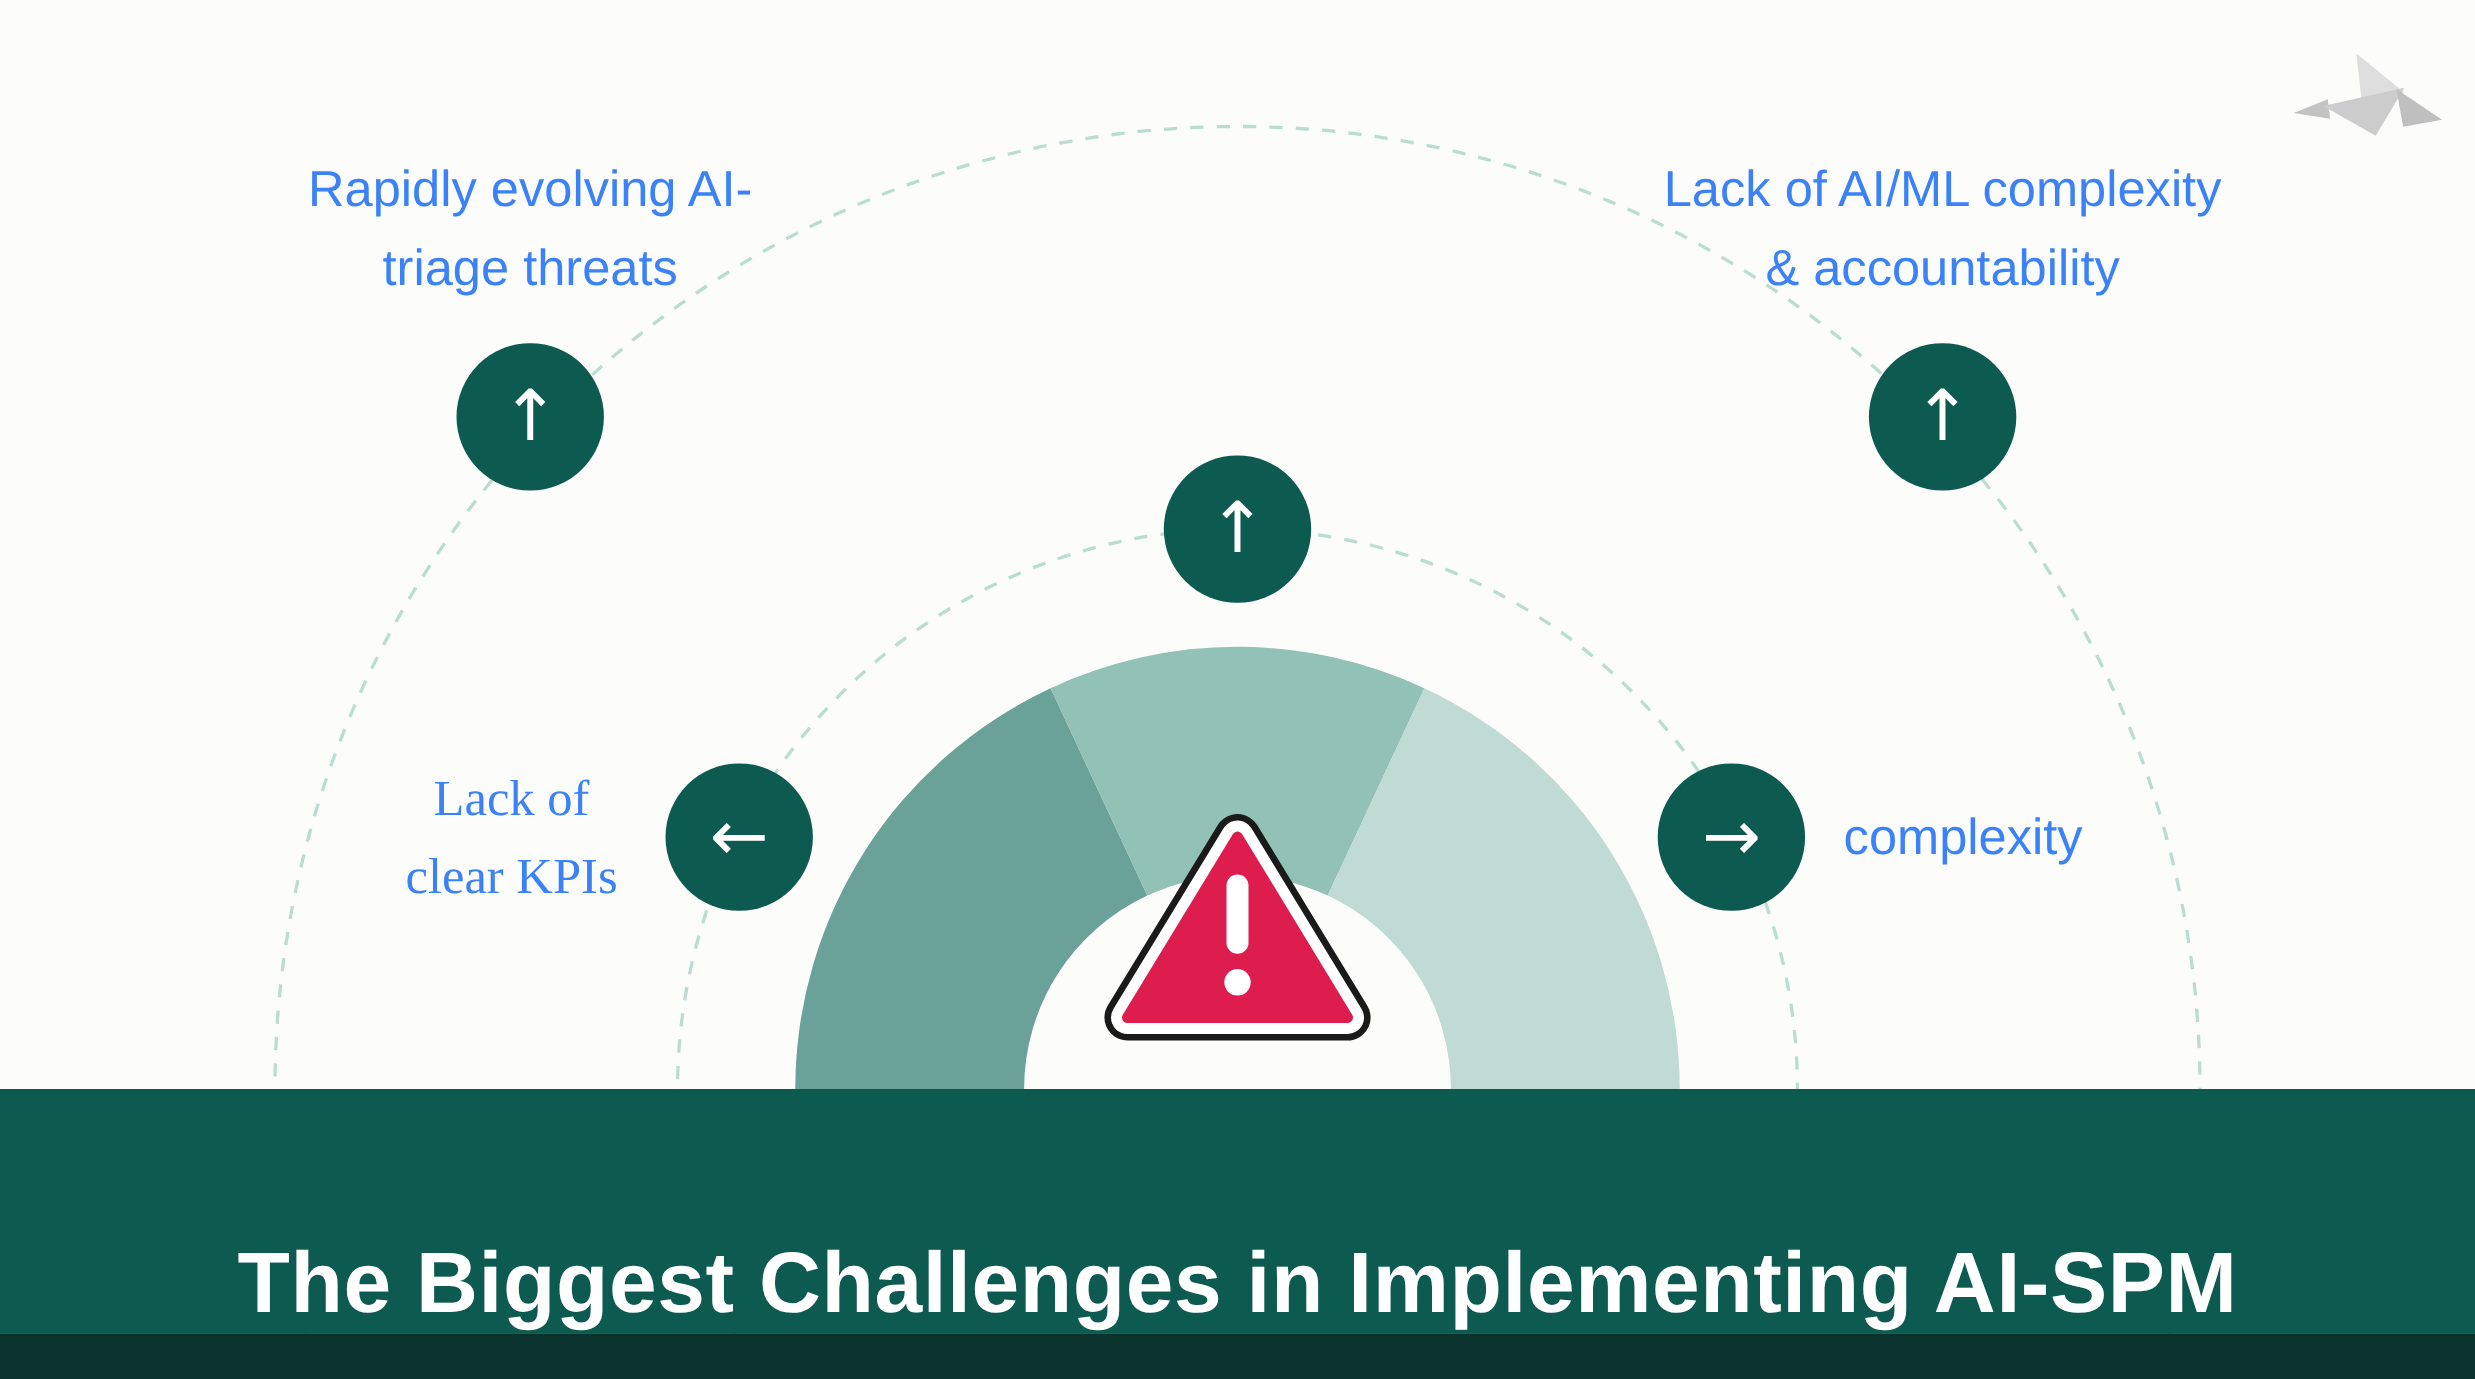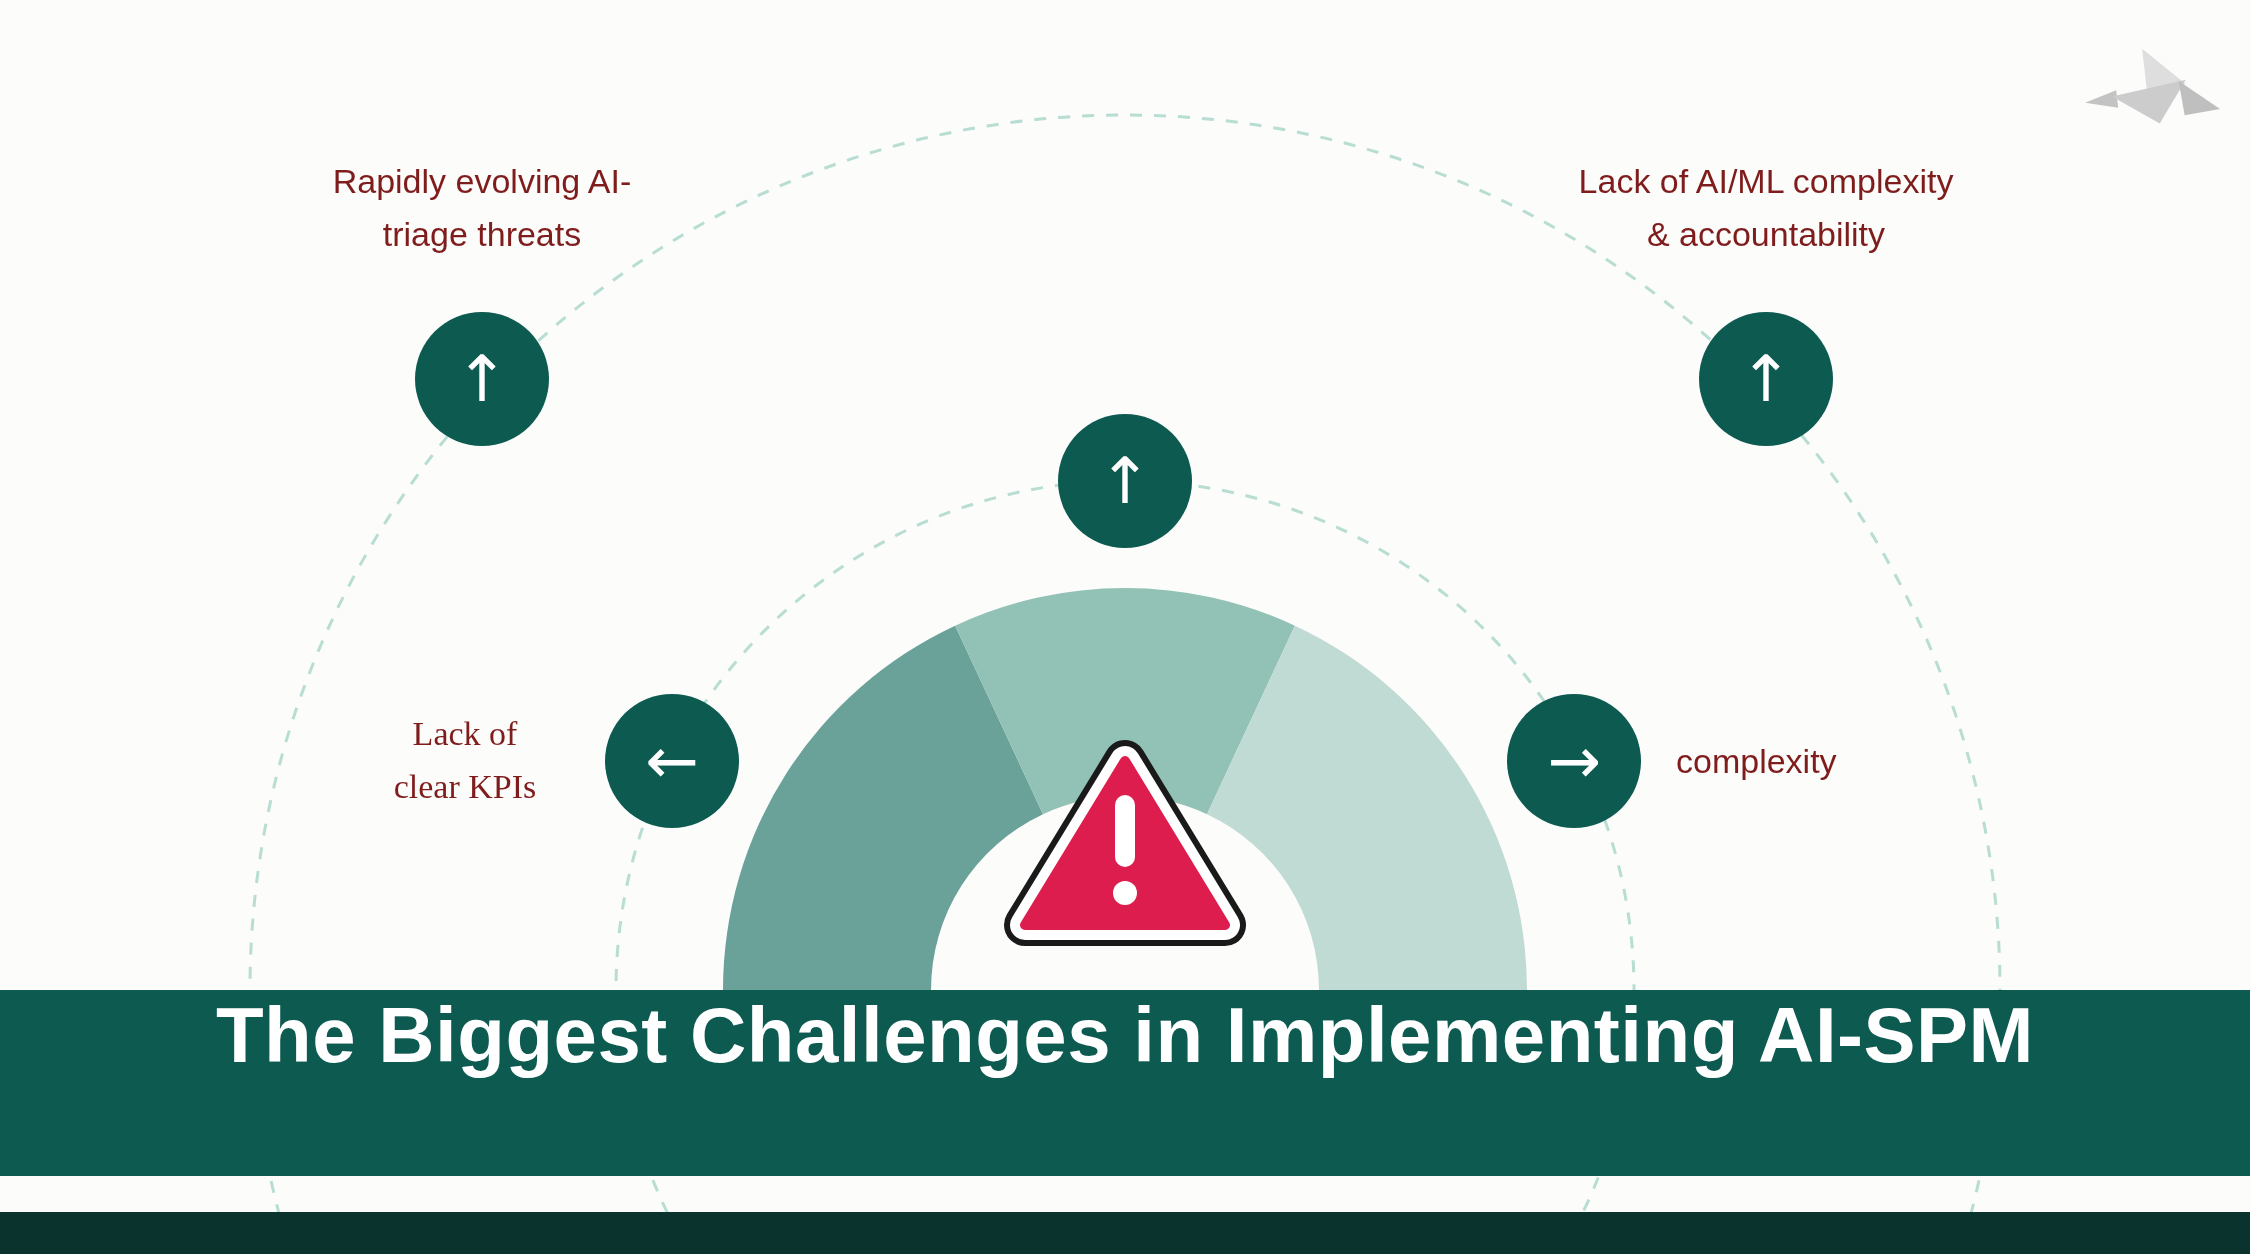--- a/index.html
+++ b/index.html
@@ -8,22 +8,22 @@
     width:2250px;
     height:1254px;
     background:#fcfcfb;
     font-family:"Liberation Sans","DejaVu Sans",sans-serif;
     overflow:hidden;
   }
   .diagram-svg{position:absolute;left:0;top:0;z-index:1;}
 
   .challenge-label{
     position:absolute;
-    color:#7f1d1d;
-    font-size:34px;
+    color:#3b82f6;
+    font-size:46px;
     line-height:1.55;
     z-index:3;
     white-space:nowrap;
   }
   .label-line{display:block;}
   .label-evolving   {left:482px;  top:208px; transform:translate(-50%,-50%); text-align:center;}
   .label-triage     {left:1125px; top:344px; transform:translate(-50%,-50%); text-align:center;}
   .label-visibility {left:1766px; top:208px; transform:translate(-50%,-50%); text-align:center;}
   .label-kpis       {left:465px;  top:761px; transform:translate(-50%,-50%); text-align:center;font-family:Liberation Serif, serif;}
   .label-integration{left:1676px; top:761px; transform:translateY(-50%);     text-align:left;}
@@ -44,23 +44,23 @@
     line-height:1;
   }
   .circle-evolving   {left:482px;  top:379px;}
   .circle-triage     {left:1125px; top:481px;}
   .circle-visibility {left:1766px; top:379px;}
   .circle-kpis       {left:672px;  top:761px;}
   .circle-integration{left:1574px; top:761px;}
 
   .title-band{
     position:absolute;left:0;top:990px;
-    width:2250px;height:186px;
+    width:2250px;height:222px;
     background:#0d5a50;
-    display:flex;align-items:flex-start;justify-content:center;
+    display:flex;align-items:flex-end;justify-content:center;
     z-index:5;
   }
   .title-text{
     color:#ffffff;
     font-size:78px;
     font-weight:700;
     letter-spacing:0.5px;
     text-align:center;
   }
   .bottom-strip{

